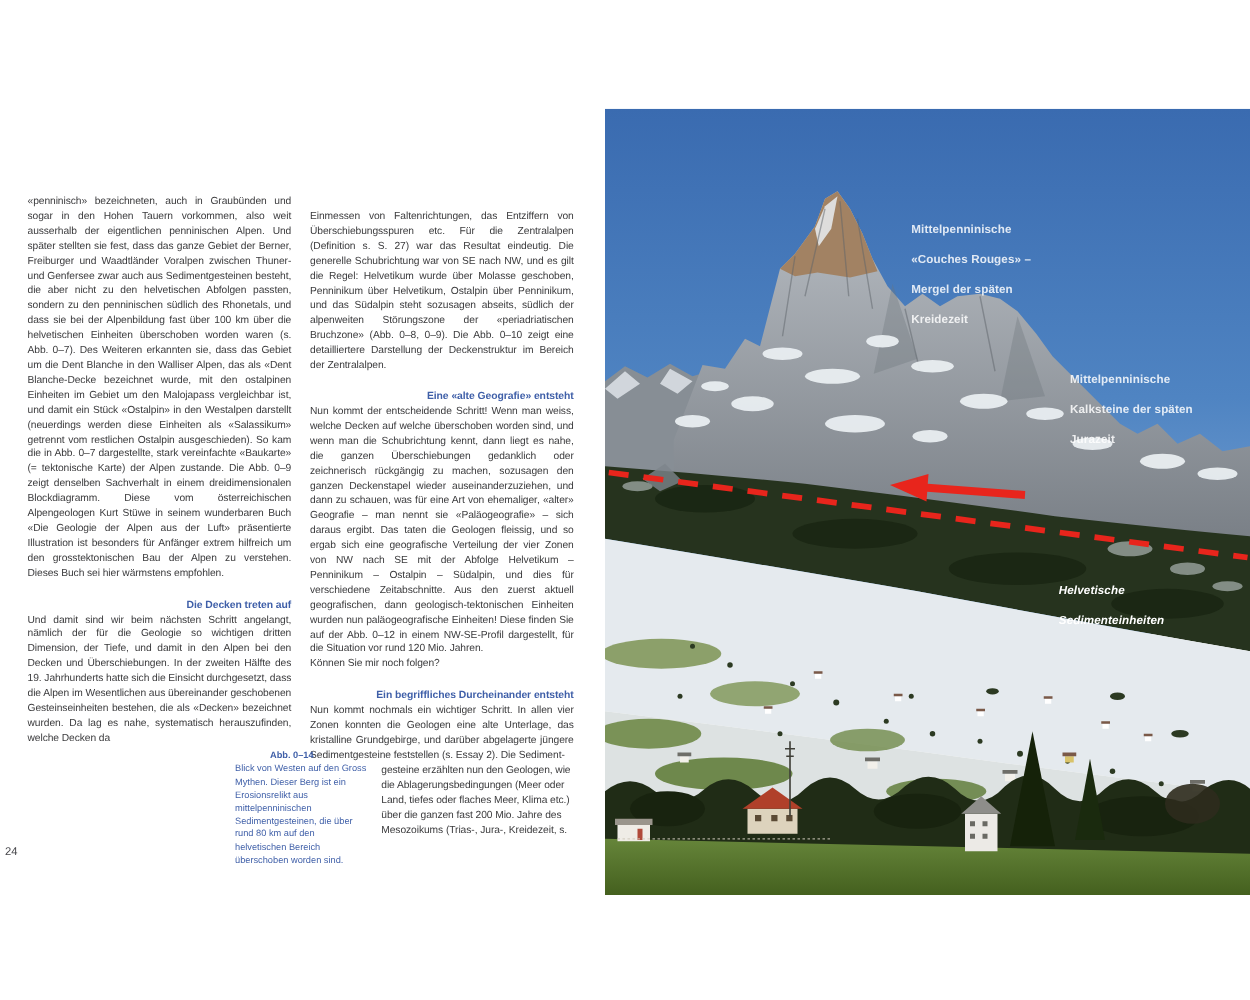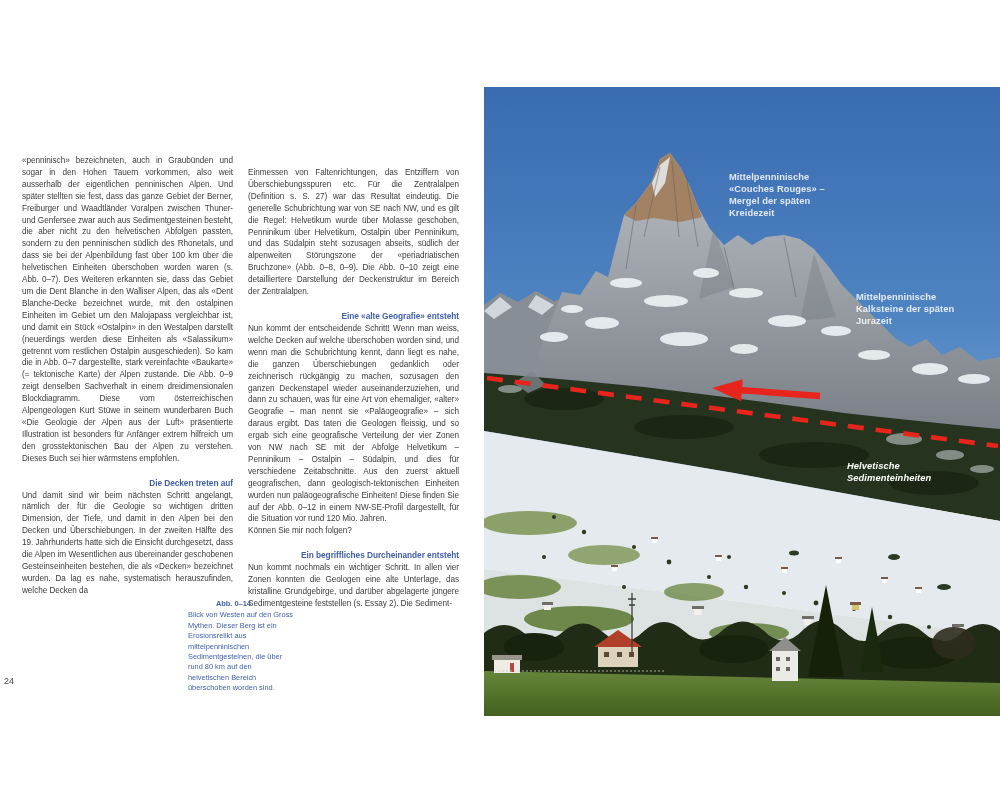--- a/index.html
+++ b/index.html
@@ -20,21 +20,21 @@
   
   .caption{position:absolute;left:188px;top:599px;width:106px;color:#3f5fa8;
            font-size:7.4px;line-height:10.4px;text-align:left;}
   .caption-label{font-weight:bold;margin-bottom:1px;margin-left:28px;}
 
   .pagenum{position:absolute;left:4px;top:676px;font-size:9px;color:#46464a;}
 
   
   .photo{position:absolute;left:484px;top:87px;width:516px;height:629px;margin:0;padding:0;}
   .photo svg{display:block;}
-  .ann{position:absolute;font-size:9.3px;line-height:12px;font-weight:600;
+  .ann{position:absolute;font-size:9.3px;line-height:24px;font-weight:600;
        white-space:pre-line;color:rgba(255,255,255,0.84);letter-spacing:0.1px;}
   .ann1{left:245px;top:84px;}
   .ann2{left:372px;top:204px;}
   .ann3{left:363px;top:373px;color:#ffffff;font-style:italic;}
 </style>
 </head>
 <body>
 
 <div class="sheet">
 
@@ -44,20 +44,21 @@
     <p class="body">Und damit sind wir beim nächsten Schritt angelangt, nämlich der für die Geologie so wichtigen dritten Dimension, der Tiefe, und damit in den Alpen bei den Decken und Überschiebungen. In der zweiten Hälfte des 19. Jahrhunderts hatte sich die Einsicht durchgesetzt, dass die Alpen im Wesentlichen aus übereinander geschobenen Gesteinseinheiten bestehen, die als «Decken» bezeichnet wurden. Da lag es nahe, systematisch herauszufinden, welche Decken da</p>
   </div>
 
   <div class="col col2">
     <p class="body">Einmessen von Faltenrichtungen, das Entziffern von Überschiebungsspuren etc. Für die Zentralalpen (Definition s. S. 27) war das Resultat eindeutig. Die generelle Schubrichtung war von SE nach NW, und es gilt die Regel: Helvetikum wurde über Molasse geschoben, Penninikum über Helvetikum, Ostalpin über Penninikum, und das Südalpin steht sozusagen abseits, südlich der alpenweiten Störungszone der «periadriatischen Bruchzone» (Abb. 0–8, 0–9). Die Abb. 0–10 zeigt eine detailliertere Darstellung der Deckenstruktur im Bereich der Zentralalpen.</p>
     <h3 class="subhead">Eine «alte Geografie» entsteht</h3>
     <p class="body">Nun kommt der entscheidende Schritt! Wenn man weiss, welche Decken auf welche überschoben worden sind, und wenn man die Schubrichtung kennt, dann liegt es nahe, die ganzen Überschiebungen gedanklich oder zeichnerisch rückgängig zu machen, sozusagen den ganzen Deckenstapel wieder auseinanderzuziehen, und dann zu schauen, was für eine Art von ehemaliger, «alter» Geografie – man nennt sie «Paläogeografie» – sich daraus ergibt. Das taten die Geologen fleissig, und so ergab sich eine geografische Verteilung der vier Zonen von NW nach SE mit der Abfolge Helvetikum – Penninikum – Ostalpin – Südalpin, und dies für verschiedene Zeitabschnitte. Aus den zuerst aktuell geografischen, dann geologisch-tektonischen Einheiten wurden nun paläogeografische Einheiten! Diese finden Sie auf der Abb. 0–12 in einem NW-SE-Profil dargestellt, für die Situation vor rund 120 Mio. Jahren.</p>
     <p class="body">Können Sie mir noch folgen?</p>
     <h3 class="subhead">Ein begriffliches Durcheinander entsteht</h3>
     <p class="body">Nun kommt nochmals ein wichtiger Schritt. In allen vier Zonen konnten die Geologen eine alte Unterlage, das kristalline Grundgebirge, und darüber abgelagerte jüngere Sedimentgesteine feststellen (s. Essay 2). Die Sediment-</p>
+    <p class="body indented">gesteine erzählten nun den Geologen, wie die Ablagerungsbedingungen (Meer oder Land, tiefes oder flaches Meer, Klima etc.) über die ganzen fast 200 Mio. Jahre des Mesozoikums (Trias-, Jura-, Kreidezeit, s.</p>
   </div>
 
   <div class="caption">
     <div class="caption-label">Abb. 0–14</div>
     <div class="caption-text">Blick von Westen auf den Gross Mythen. Dieser Berg ist ein Erosionsrelikt aus mittelpenninischen Sedimentgesteinen, die über rund 80 km auf den helvetischen Bereich überschoben worden sind.</div>
   </div>
 
   <div class="pagenum">24</div>
 
   <figure class="photo">

